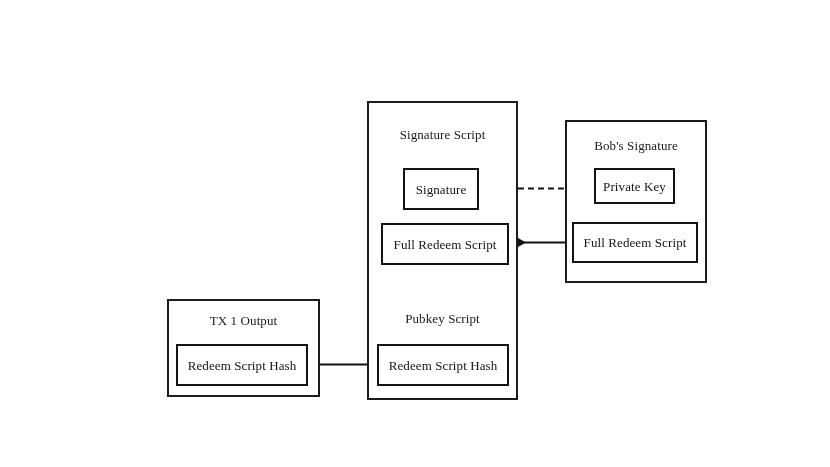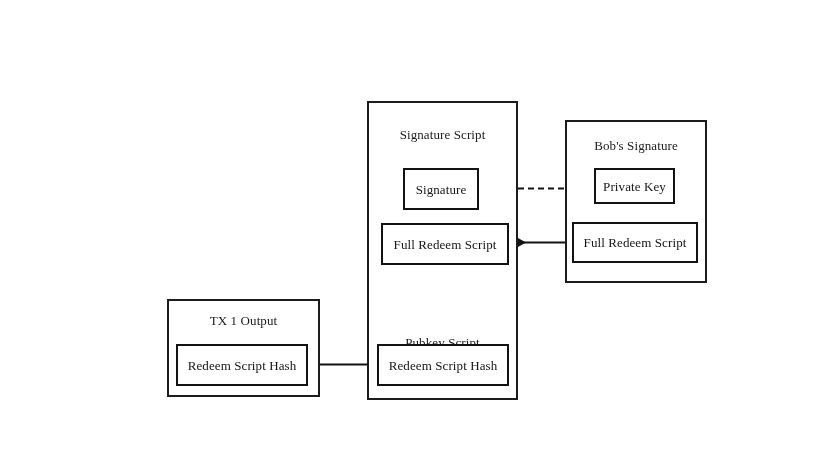--- a/index.html
+++ b/index.html
@@ -90,21 +90,21 @@
 
     <line x1="594" y1="188.5" x2="487" y2="188.5" stroke="#131313" stroke-width="2.1" stroke-dasharray="6 4" marker-end="url(#arrowLeft)"></line>
 
     <line x1="572" y1="242.5" x2="518" y2="242.5" stroke="#131313" stroke-width="2.1" marker-end="url(#arrowLeft)"></line>
 
     <line x1="308" y1="364.5" x2="381" y2="364.5" stroke="#131313" stroke-width="2.1" marker-end="url(#arrowRight)"></line>
   </svg>
 
   <div class="node group" style="left:367px; top:101px; width:151px; height:299px;padding-left:15px;">
     <div class="group-title" style="top:24px;">Signature Script</div>
-    <div class="group-title" style="top:208px;margin-top:24px;">Pubkey Script</div>
+    <div class="group-title" style="top:208px;">Pubkey Script</div>
   </div>
 
   <div class="node leaf" style="left:403px; top:168px; width:76px; height:42px;">
     <span class="leaf-label">Signature</span>
   </div>
 
   <div class="node leaf" style="left:381px; top:223px; width:128px; height:42px;">
     <span class="leaf-label">Full Redeem Script</span>
   </div>
 

